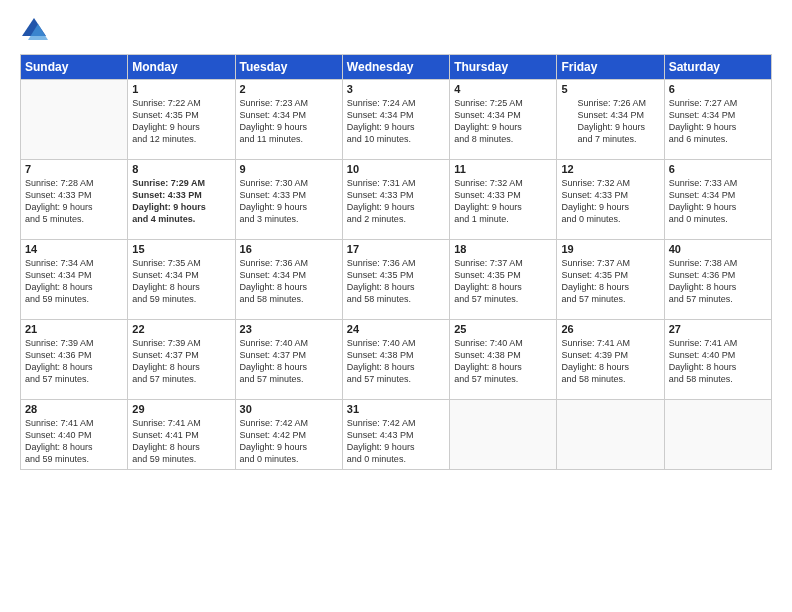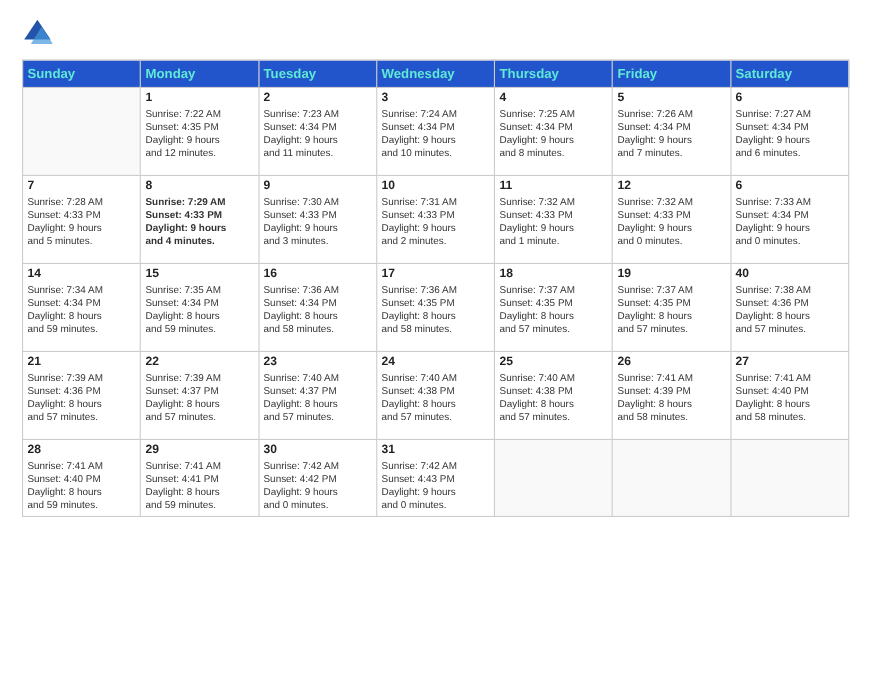--- a/index.html
+++ b/index.html
@@ -50,21 +50,21 @@
       font-size: 13px;
       color: #444;
     }
     .calendar {
       width: 100%;
       border-collapse: collapse;
       table-layout: fixed;
     }
     .calendar th {
       background-color: #2255cc;
-      color: #5eead4;
+      color: #ffffff;
       font-size: 12px;
       font-weight: bold;
       padding: 5px 4px;
       text-align: left;
       border: 1px solid #ccc;
     }
     .calendar td {
       border: 1px solid #ccc;
       vertical-align: top;
       padding: 3px 4px;
@@ -151,21 +151,21 @@
           </td>
           <td>
             <span class="day-number">4</span>
             <div class="cell-text" style="white-space: pre-line;">Sunrise: 7:25 AM
 Sunset: 4:34 PM
 Daylight: 9 hours
 and 8 minutes.</div>
           </td>
           <td>
             <span class="day-number">5</span>
-            <div class="cell-text" style="white-space: pre-line;">Sunrise: 7:26 AM
+            <div class="cell-text" style="white-space: pre-line; margin-left: 16px;">Sunrise: 7:26 AM
 Sunset: 4:34 PM
 Daylight: 9 hours
 and 7 minutes.</div>
           </td>
           <td>
             <span class="day-number">6</span>
             <div class="cell-text" style="white-space: pre-line;">Sunrise: 7:27 AM
 Sunset: 4:34 PM
 Daylight: 9 hours
 and 6 minutes.</div>

